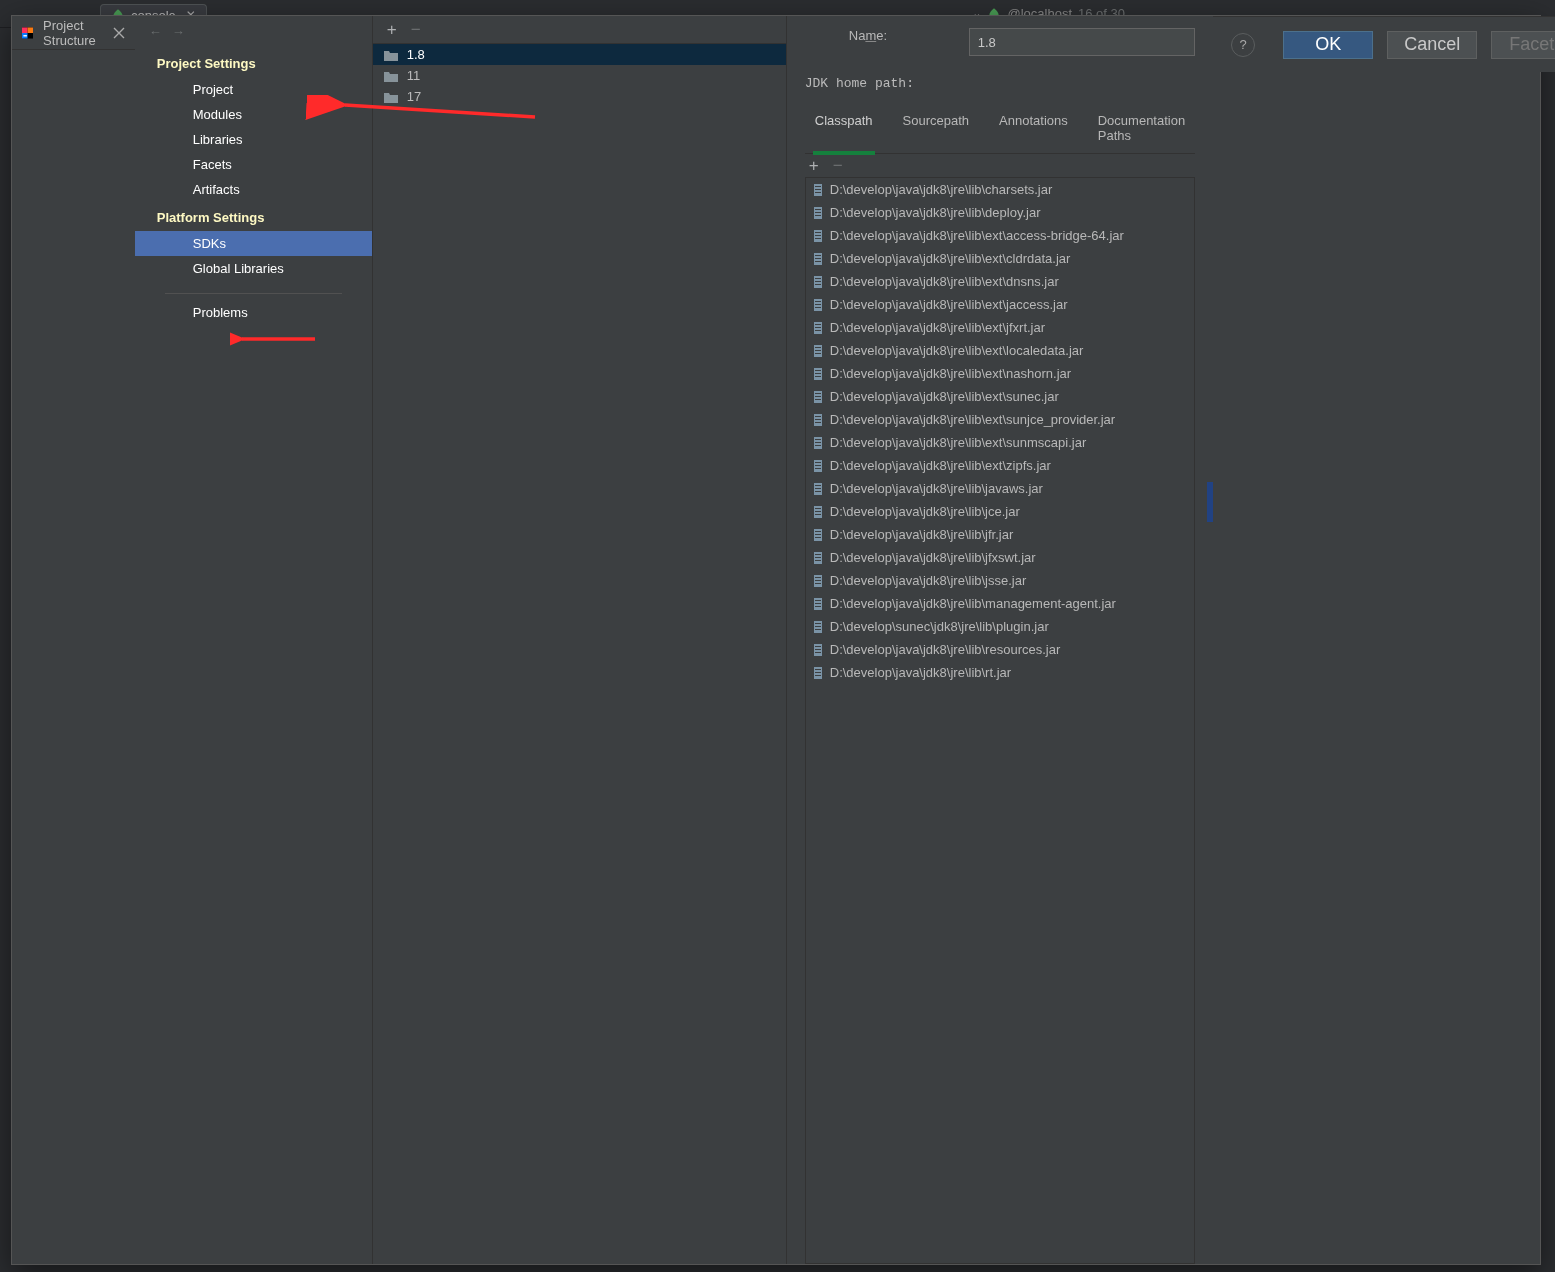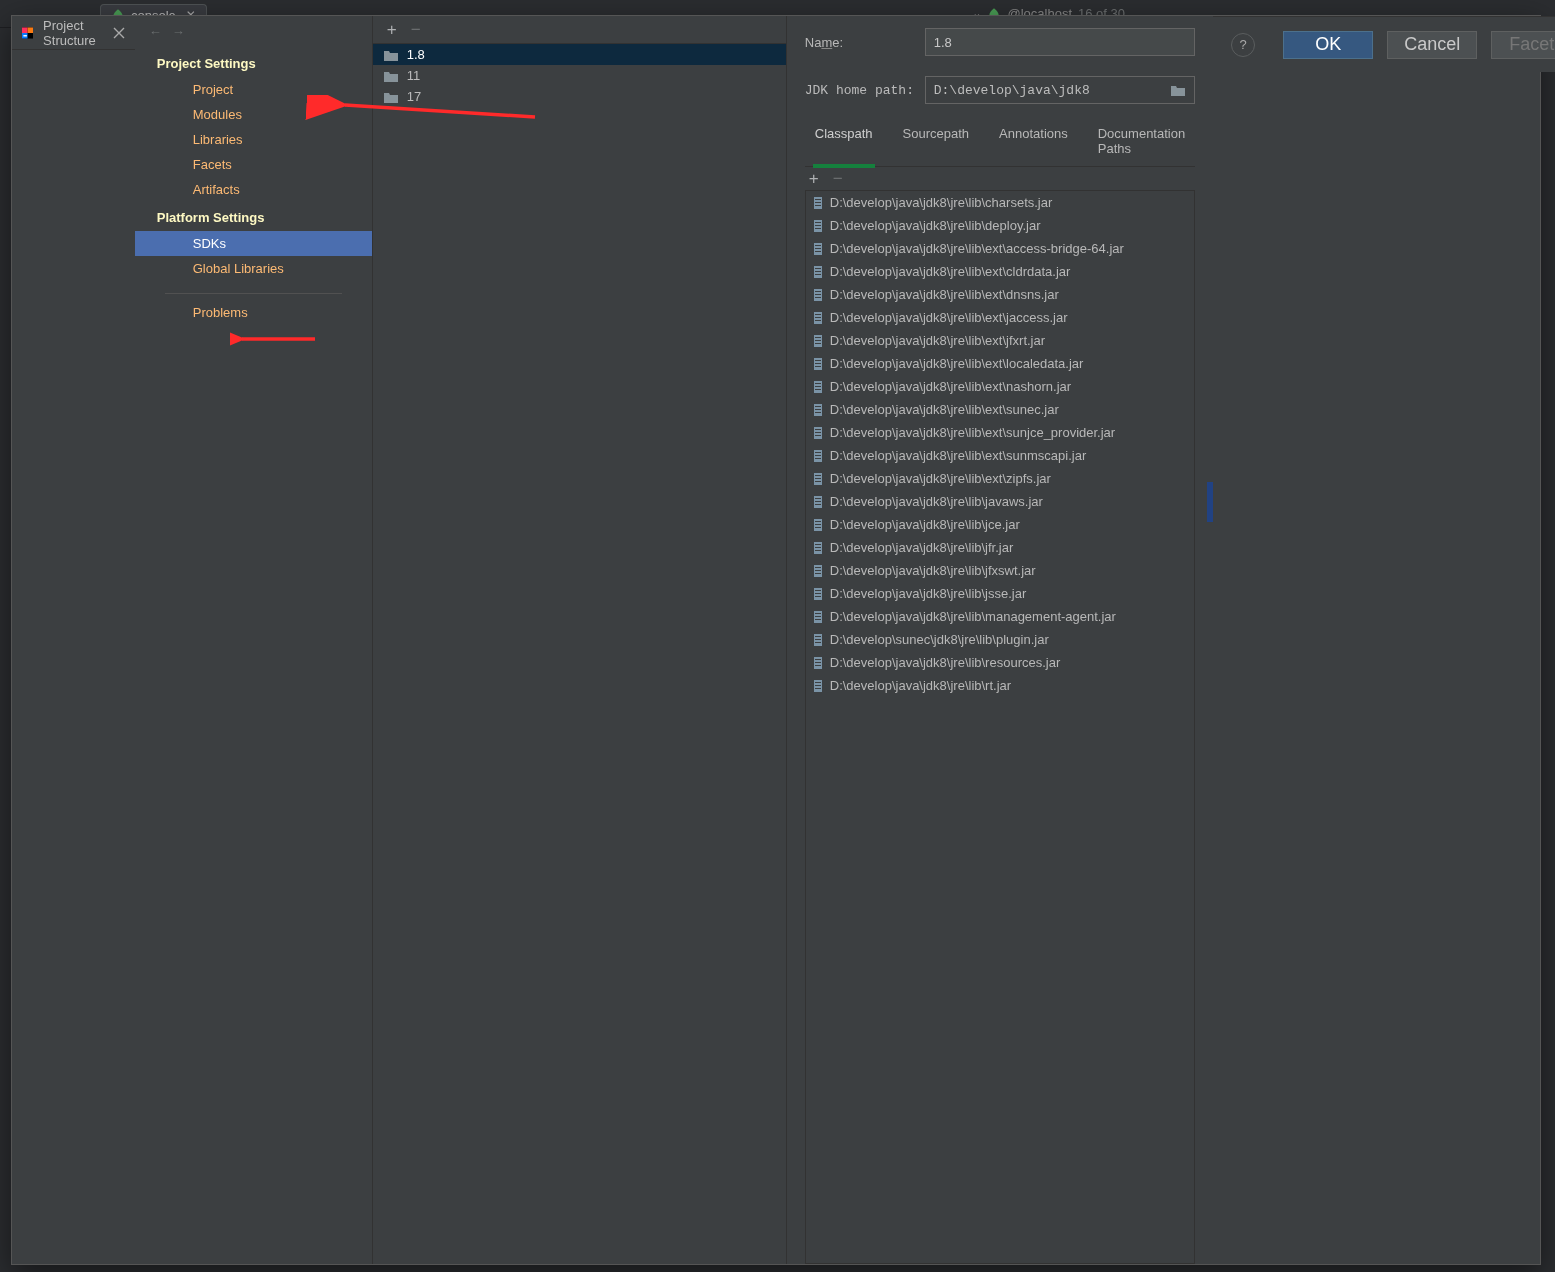--- a/index.html
+++ b/index.html
@@ -50,42 +50,42 @@
     width:238px;background:#3c3f41;border-right:1px solid #323232;display:flex;flex-direction:column;
   }
   .navback{
     height:28px;display:flex;align-items:center;gap:10px;padding:0 14px;
   }
   .nav{padding:4px 0;}
   .nav .section{
     color:#fef9c3;font-weight:bold;padding:8px 22px 6px;
   }
   .nav a{
-    display:block;padding:5px 10px 5px 58px;color:#fdba74;text-decoration:none;
+    display:block;padding:5px 10px 5px 58px;color:#ffffff;text-decoration:none;
   }
   .nav a.selected{
     background:#4b6eaf;color:#fff;
   }
   .nav .divider{border-top:1px solid #515151;margin:12px 30px 6px;}
   .mid{
     width:414px;background:#3c3f41;border-right:1px solid #323232;display:flex;flex-direction:column;
   }
   .mid .toolbar{
     height:28px;display:flex;align-items:center;gap:14px;padding:0 14px;border-bottom:1px solid #323232;
   }
   .mid ul{list-style:none;margin:0;padding:0;}
   .mid li{
     display:flex;align-items:center;gap:8px;padding:3px 10px;
   }
   .mid li.selected{background:#0d293e;color:#fff;}
   .mid li .sdk-icon{width:16px;height:14px;display:inline-block;}
   .right{
     flex:1;display:flex;flex-direction:column;min-width:0;padding:12px 18px 0 18px;background:#3c3f41;
   }
-  .form-row{display:flex;align-items:center;gap:10px;margin-bottom:20px;}
+  .form-row{display:flex;gap:10px;margin-bottom:20px;margin-left:44px;}
   .form-row label{width:110px;color:#b8b8b8;}
   .form-row label .uline{text-decoration:underline;text-decoration-color:#888;}
   input[type=text]{
     flex:1;background:#45494a;border:1px solid #646464;height:28px;color:#c8c8c8;padding:0 8px;font-size:13px;
   }
   .path-row{display:flex;align-items:center;gap:10px;margin-bottom:14px;font-family:Liberation Mono, monospace;}
   .path-box{
     flex:1;height:28px;border:1px solid #646464;background:#3c3f41;display:flex;align-items:center;padding:0 8px;color:#bdbdbd;
   }
   .tabs{
@@ -230,28 +230,20 @@
     <div class="right" style="position:relative;">
       <div class="scroll-indicator"></div>
 
       <div class="form-row">
         <label><span>Na</span><span class="uline">m</span><span>e:</span></label>
         <input type="text" value="1.8" style="">
       </div>
 
       <div class="path-row">
         <label style="width:110px">JDK home path:</label>
-        <div class="path-box">
-          <span>D:\develop\java\jdk8</span>
-          <span style="margin-left:auto">
-            <svg width="16" height="14" viewBox="0 0 16 14">
-                <path class="folder-icon" d="M1 3h5l1 2h8v8H1z"></path>
-              </svg>
-          </span>
-        </div>
       </div>
 
       <div class="tabs">
         <div class="tabitem active">Classpath</div>
         <div class="tabitem">Sourcepath</div>
         <div class="tabitem">Annotations</div>
         <div class="tabitem">Documentation Paths</div>
       </div>
 
       <div class="list-toolbar">

